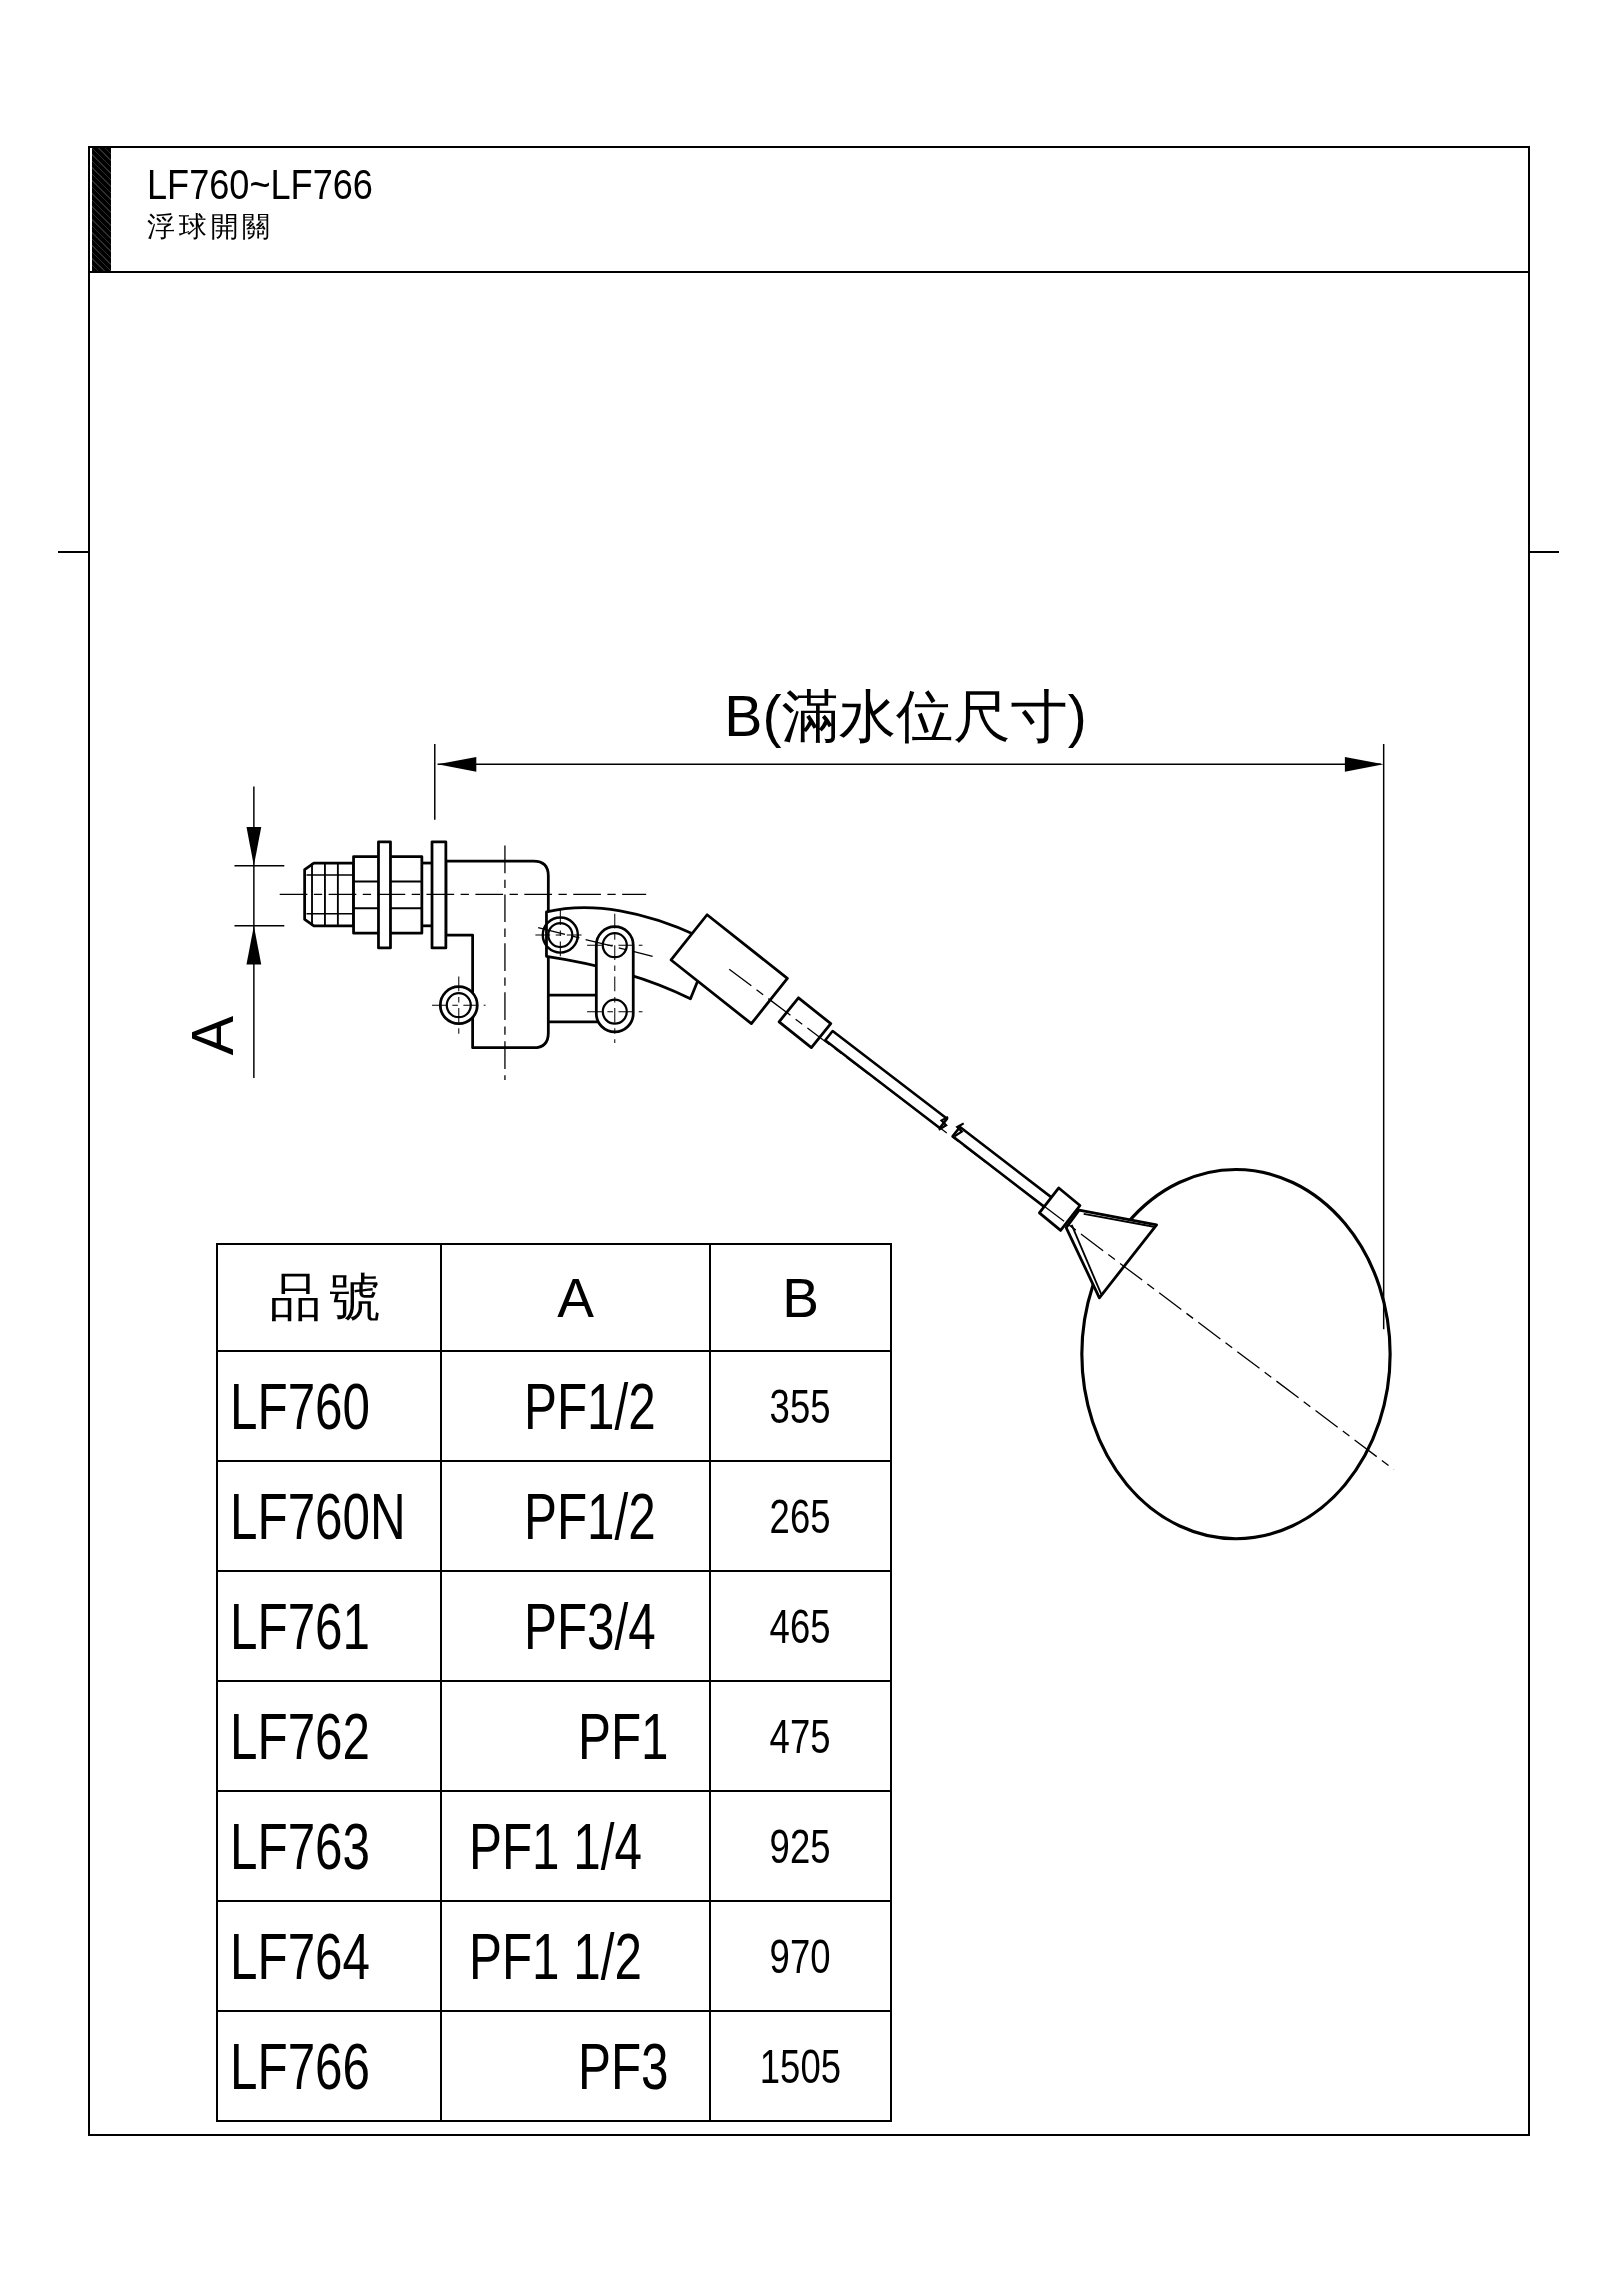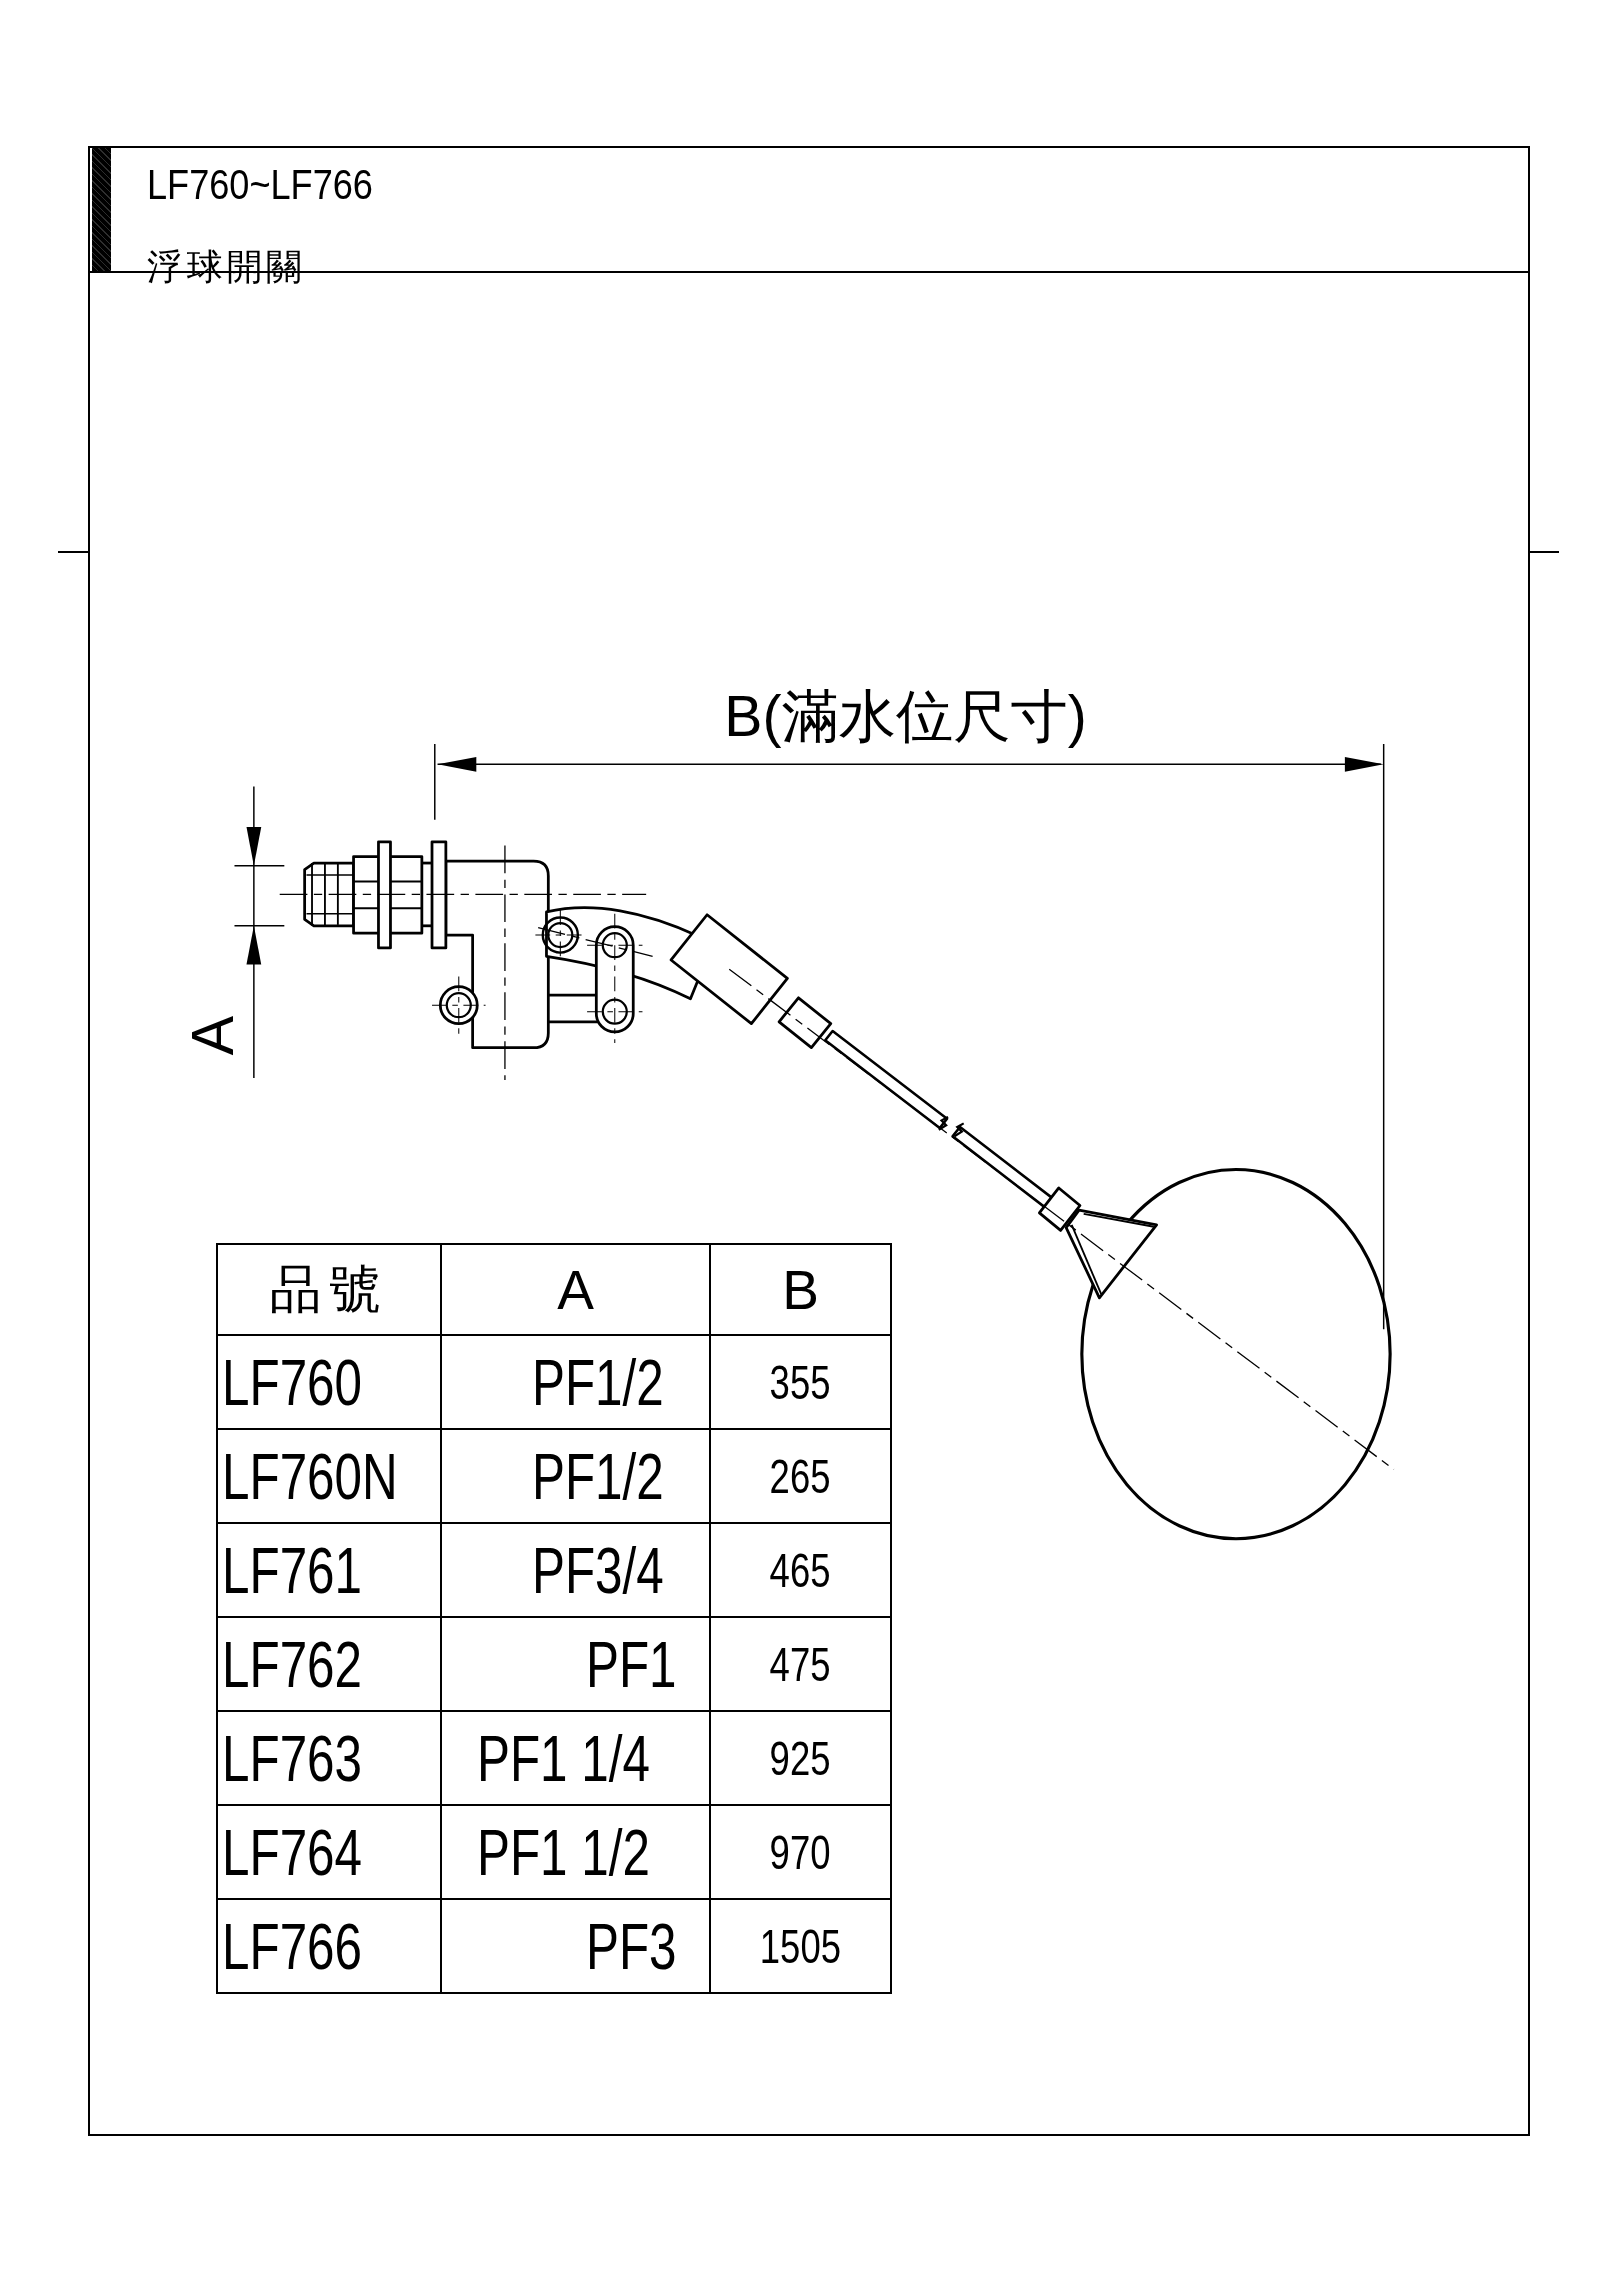--- a/index.html
+++ b/index.html
@@ -18,44 +18,43 @@
   }
   .hatch-bar{
     position:absolute;left:1.8px;top:0;width:19.4px;height:100%;
     background:repeating-linear-gradient(45deg,#000 0 3.7px,#2e2e2e 3.7px 4.6px);
   }
   .title-line{
     position:absolute;left:57px;top:15.7px;font-size:42px;line-height:1;white-space:nowrap;
   }
   .title-line .cond{display:inline-block;transform:scaleX(0.86);transform-origin:left center;}
   .subtitle-line{
-    position:absolute;left:57px;top:65px;font-size:36px;line-height:1;letter-spacing:3.7px;white-space:nowrap;
+    position:absolute;left:57px;top:65px;font-size:28px;line-height:1;letter-spacing:3.7px;white-space:nowrap;
     font-family:"Liberation Sans","DejaVu Serif",serif;
-    margin-top:36px;
   }
   .tick{position:absolute;height:2.3px;background:#000;}
   .tick-left{left:58px;top:551px;width:29.5px;}
   .tick-right{left:1529px;top:551px;width:30px;}
 
   svg.drawing{position:absolute;left:0;top:0;}
   .ol  {stroke:#000;stroke-width:3;fill:none;stroke-linejoin:round;}
   .olf {stroke:#000;stroke-width:3;fill:#fff;stroke-linejoin:round;}
   .thin{stroke:#000;stroke-width:1.6;fill:none;}
   .cl  {stroke:#000;stroke-width:1.4;fill:none;stroke-dasharray:30 7 9 7;}
   .cls {stroke:#000;stroke-width:1.1;fill:none;stroke-dasharray:16 6 6 6;}
   .arrow{fill:#000;stroke:none;}
   .dim-text{font-size:62px;fill:#000;font-family:"Liberation Sans","DejaVu Serif",serif;}
   .dim-letter{font-size:64px;fill:#000;font-family:"Liberation Sans","DejaVu Sans",sans-serif;}
 
   table.spec-table{
     position:absolute;left:216px;top:1243px;width:674px;
     border-collapse:collapse;table-layout:fixed;background:#fff;
   }
   .spec-table th,.spec-table td{
-    border:2.3px solid #000;padding:4px;margin:0;overflow:hidden;white-space:nowrap;
+    border:2.3px solid #000;padding:12px;margin:0;overflow:hidden;white-space:nowrap;
   }
   .spec-table th{height:81px;font-weight:400;}
   .spec-table td{height:84px;font-weight:400;margin-left:40px;}
   .th-cjk{font-size:52px;letter-spacing:7.4px;text-align:center;font-family:"Liberation Sans","DejaVu Serif",serif;}
   .th-ab{font-size:55px;text-align:center;}
   .td-model{font-size:65px;text-align:left;padding-left:31px;}
   .td-a{font-size:65px;text-align:right;padding-left:42px;}
   .td-b{font-size:48px;text-align:center;}
   .cx{display:inline-block;transform:scaleX(0.76);transform-origin:left center;}
   .cxc{display:inline-block;transform:scaleX(0.76);transform-origin:center center;}

